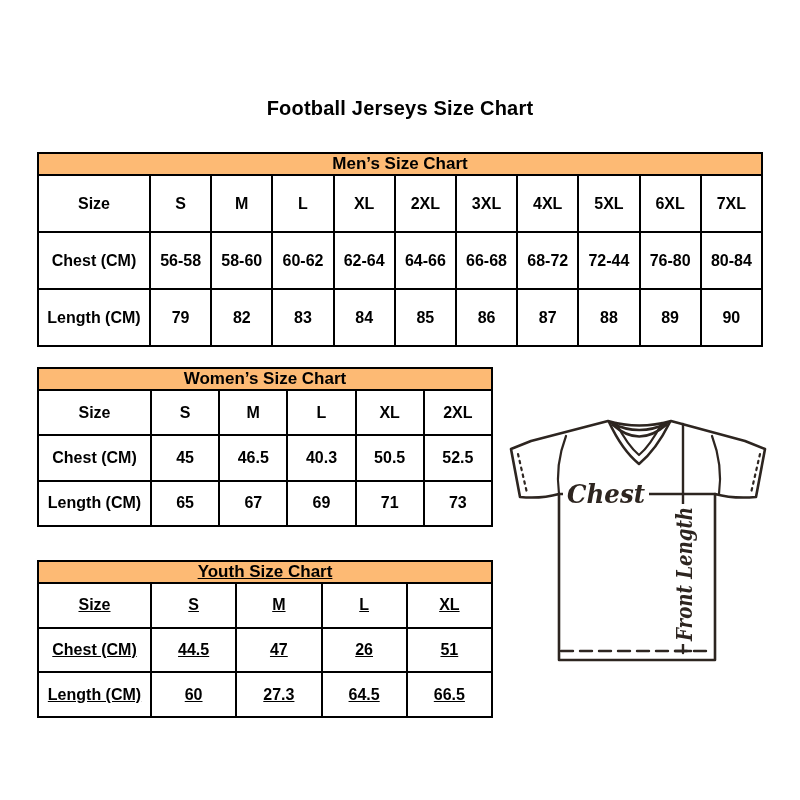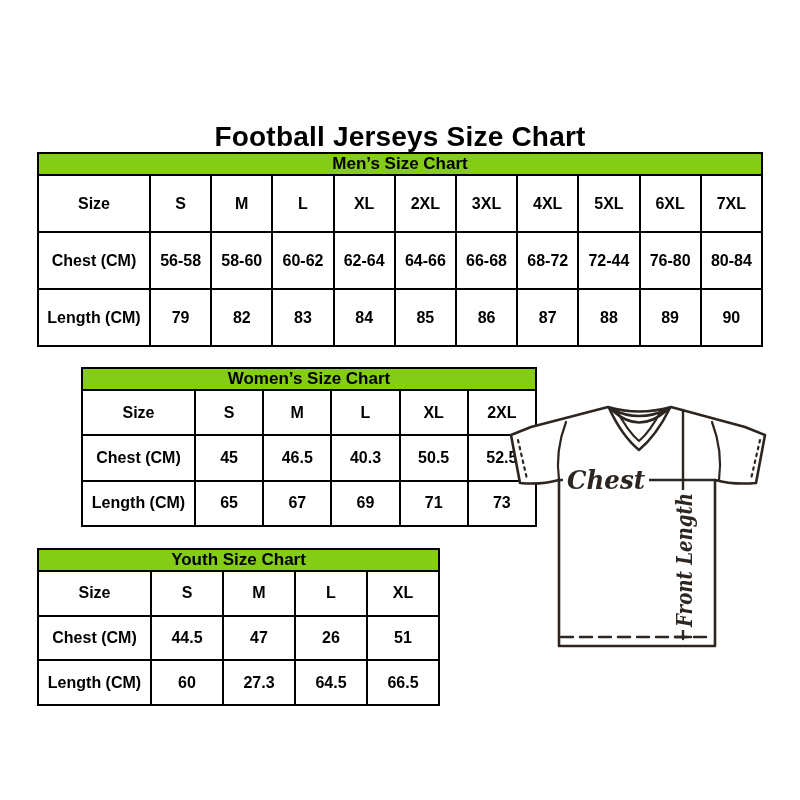--- a/index.html
+++ b/index.html
@@ -8,55 +8,54 @@
     background: #ffffff;
     position: relative;
     overflow: hidden;
     font-family: "Liberation Sans", sans-serif;
     color: #000000;
   }
   .page-title {
     position: absolute;
     top: 97px; left: 0; width: 800px;
     text-align: center;
-    font-size: 28px;
+    font-size: 20px;
     font-weight: bold;
     letter-spacing: 0.2px;
-    margin-top: 24px;
   }
   .tbl-wrap { position: absolute; }
   #mens   { left: 37px; top: 152px; width: 726px; height: 195px; }
-  #womens { left: 37px; top: 367px; width: 456px; height: 160px; margin-left: 44px; }
-  #youth  { left: 37px; top: 548px; width: 403px; height: 158px; }
+  #womens { left: 37px; top: 367px; width: 456px; height: 160px; }
+  #youth  { left: 37px; top: 560px; width: 456px; height: 158px; text-decoration: underline; }
 
   table.size-table {
     border-collapse: collapse;
     table-layout: fixed;
     width: 100%; height: 100%;
   }
   table.size-table th, table.size-table td {
     border: 2px solid #000000;
     text-align: center;
     vertical-align: middle;
     font-weight: bold;
     font-size: 16px;
     padding: 0;
     background: #ffffff;
     overflow: hidden;
     white-space: nowrap;
   }
   table.size-table th.section {
-    background: #84cc16;
+    background: #fdba74;
     font-size: 17px;
   }
   #mens   col:first-child { width: 112px; }
   #womens col:first-child { width: 113px; }
   #youth  col:first-child { width: 113px; }
 
-  #jersey { position: absolute; left: 503px; top: 389px; width: 272px; height: 262px; text-align: center; }
+  #jersey { position: absolute; left: 503px; top: 403px; width: 272px; height: 262px; text-align: center; }
   .fig-label {
     font-family: "DejaVu Serif", serif;
     font-style: italic;
     font-weight: bold;
     fill: #2d2520;
   }
 </style>
 </head>
 <body>
 

